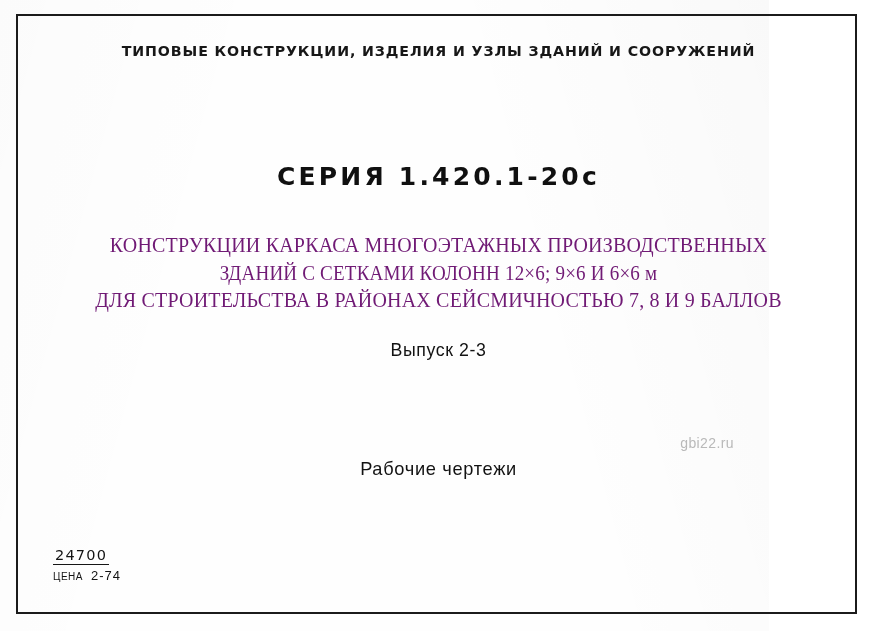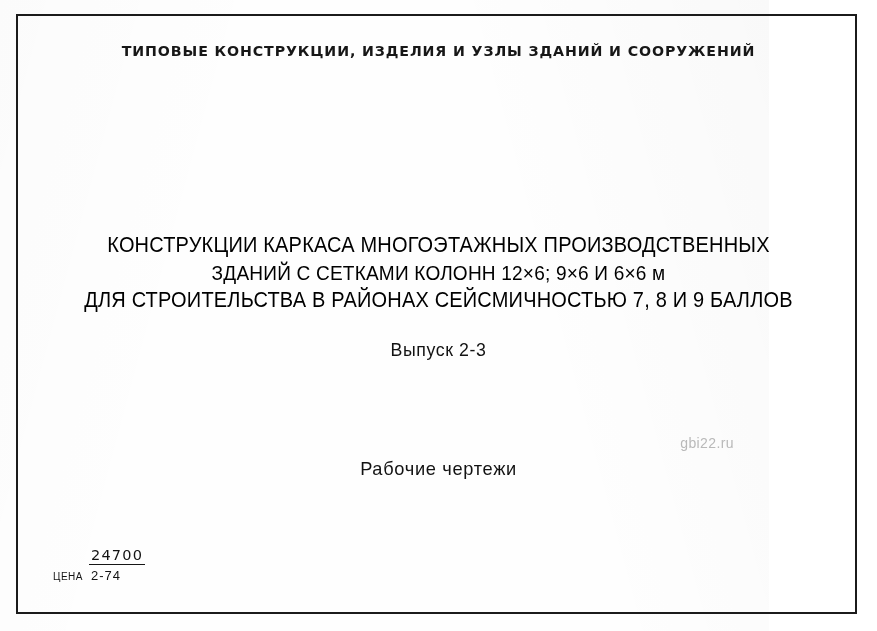--- a/index.html
+++ b/index.html
@@ -67,22 +67,22 @@
     font-size: 25px;
     letter-spacing: 3.2px;
     font-weight: bold;
     color: #101010;
     font-family: "DejaVu Sans", sans-serif;
   }
 
   
   #main-block {
     top: 232px;
-    font-family: Liberation Sans, sans-serif;
-    color: #000000;
+    font-family: Liberation Serif, serif;
+    color: #701a75;
     line-height: 1.30;
   }
   #main-block .ln {
     display: block;
     font-size: 21.5px;
     letter-spacing: 0.2px;
     transform: scaleX(0.93);
     white-space: nowrap;
   }
   #main-block .ln1 { font-size: 21.5px; }
@@ -139,21 +139,20 @@
     top: 546px;
     color: #131313;
   }
   #price-code {
     font-size: 14.5px;
     letter-spacing: 1.2px;
     font-family: "DejaVu Sans", sans-serif;
     padding: 0 2px 1px 2px;
     display: inline-block;
     border-bottom: 1.6px solid #161616;
-    margin-left: 36px;
   }
   #price-row {
     margin-top: 3px;
     font-size: 12px;
     letter-spacing: 0.6px;
     white-space: nowrap;
   }
   #price-label {
     font-size: 10px;
     letter-spacing: 0.5px;
@@ -168,20 +167,21 @@
 <body>
 
 <div id="page">
 
   <div id="paper-tint"></div>
 
   <div id="sheet-border"></div>
 
   <div class="center" id="header-line">ТИПОВЫЕ КОНСТРУКЦИИ, ИЗДЕЛИЯ И УЗЛЫ ЗДАНИЙ И СООРУЖЕНИЙ</div>
 
+  <div class="center" id="series-title">СЕРИЯ  1.420.1-20с</div>
 
   <div class="center" id="main-block">
     <span class="ln ln1">КОНСТРУКЦИИ КАРКАСА МНОГОЭТАЖНЫХ ПРОИЗВОДСТВЕННЫХ</span>
     <span class="ln ln2">ЗДАНИЙ С СЕТКАМИ КОЛОНН 12×6; 9×6 И 6×6 м</span>
     <span class="ln ln3">ДЛЯ СТРОИТЕЛЬСТВА В РАЙОНАХ СЕЙСМИЧНОСТЬЮ 7, 8 И 9 БАЛЛОВ</span>
   </div>
 
   <div class="center" id="issue">Выпуск 2-3</div>
 
 

